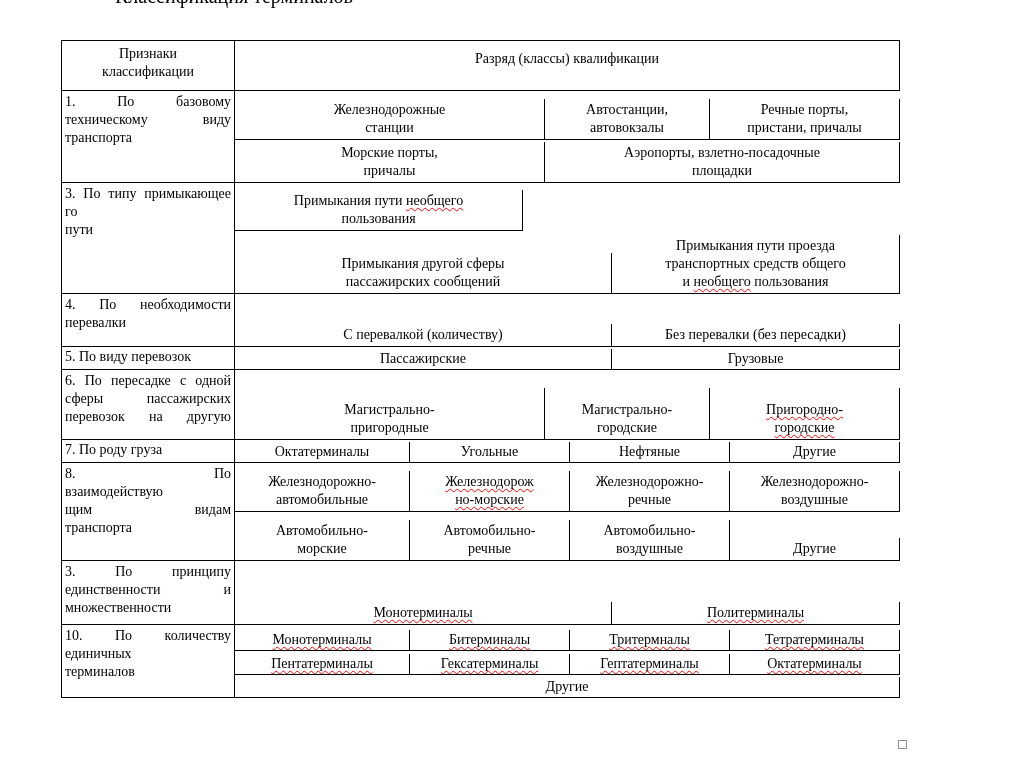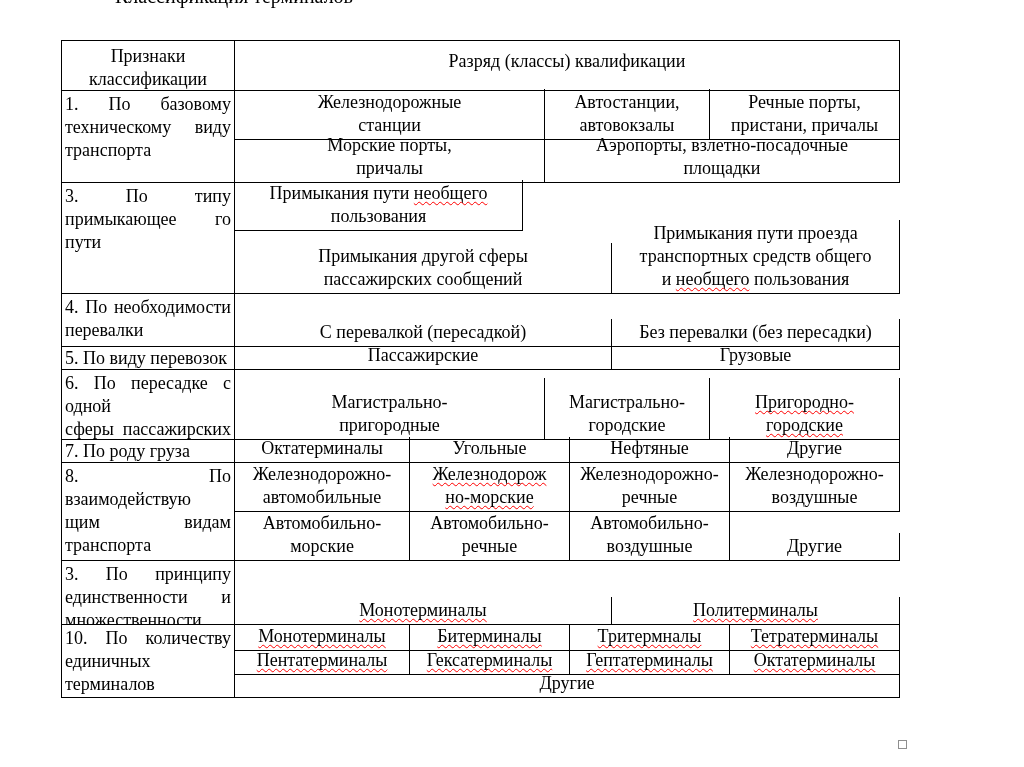--- a/index.html
+++ b/index.html
@@ -9,21 +9,21 @@
 
   
   .clip-top { position:absolute; left:115px; top:0; width:270px; height:8px; overflow:hidden; }
   .clip-top span { display:block; font-size:20px; line-height:20px; margin-top:-14px; white-space:nowrap; }
 
   
   .tbl { position:absolute; left:61px; top:40px; width:839px;
          border-left:1px solid var(--border,#000); border-top:1px solid var(--border,#000); }
   .trow { display:flex; }
   .cell { border-right:1px solid var(--border,#000); border-bottom:1px solid var(--border,#000);
-          padding:2px 3px; font-size:18px; line-height:1.28; text-align:center;
+          padding:2px 3px; font-size:14px; line-height:1.28; text-align:center;
           white-space:pre-line; overflow:hidden; flex:none; }
   .label { width:173px; }
   .jst  { text-align:justify; text-align-last:justify; }
   .lft  { text-align:left; text-align-last:left; }
   .content { width:665px; display:flex; flex-direction:column; flex:none; }
   .subrow { display:flex;align-items:flex-end; }
   .w310{width:310px} .w165{width:165px} .w190{width:190px}
   .w377{width:377px} .w288{width:288px} .w355{width:355px}
   .w175{width:175px} .w160{width:160px} .w170{width:170px}
   .w665{width:665px}
@@ -94,21 +94,21 @@
 и </span><span class="sp">необщего</span><span> пользования</span></div>
         </div>
       </div>
     </div>
 
     <div class="trow" style="height:53px">
       <div class="cell label jst">4. По необходимости
 перевалки</div>
       <div class="content">
         <div class="subrow" style="height:53px">
-          <div class="cell w377">С перевалкой (пересадкой)</div>
+          <div class="cell w377">С перевалкой (количеству)</div>
           <div class="cell w288">Без перевалки (без пересадки)</div>
         </div>
       </div>
     </div>
 
     <div class="trow" style="height:23px">
       <div class="cell label lft tight">5. По виду перевозок</div>
       <div class="content">
         <div class="subrow" style="height:23px">
           <div class="cell w377 tight">Пассажирские</div>

